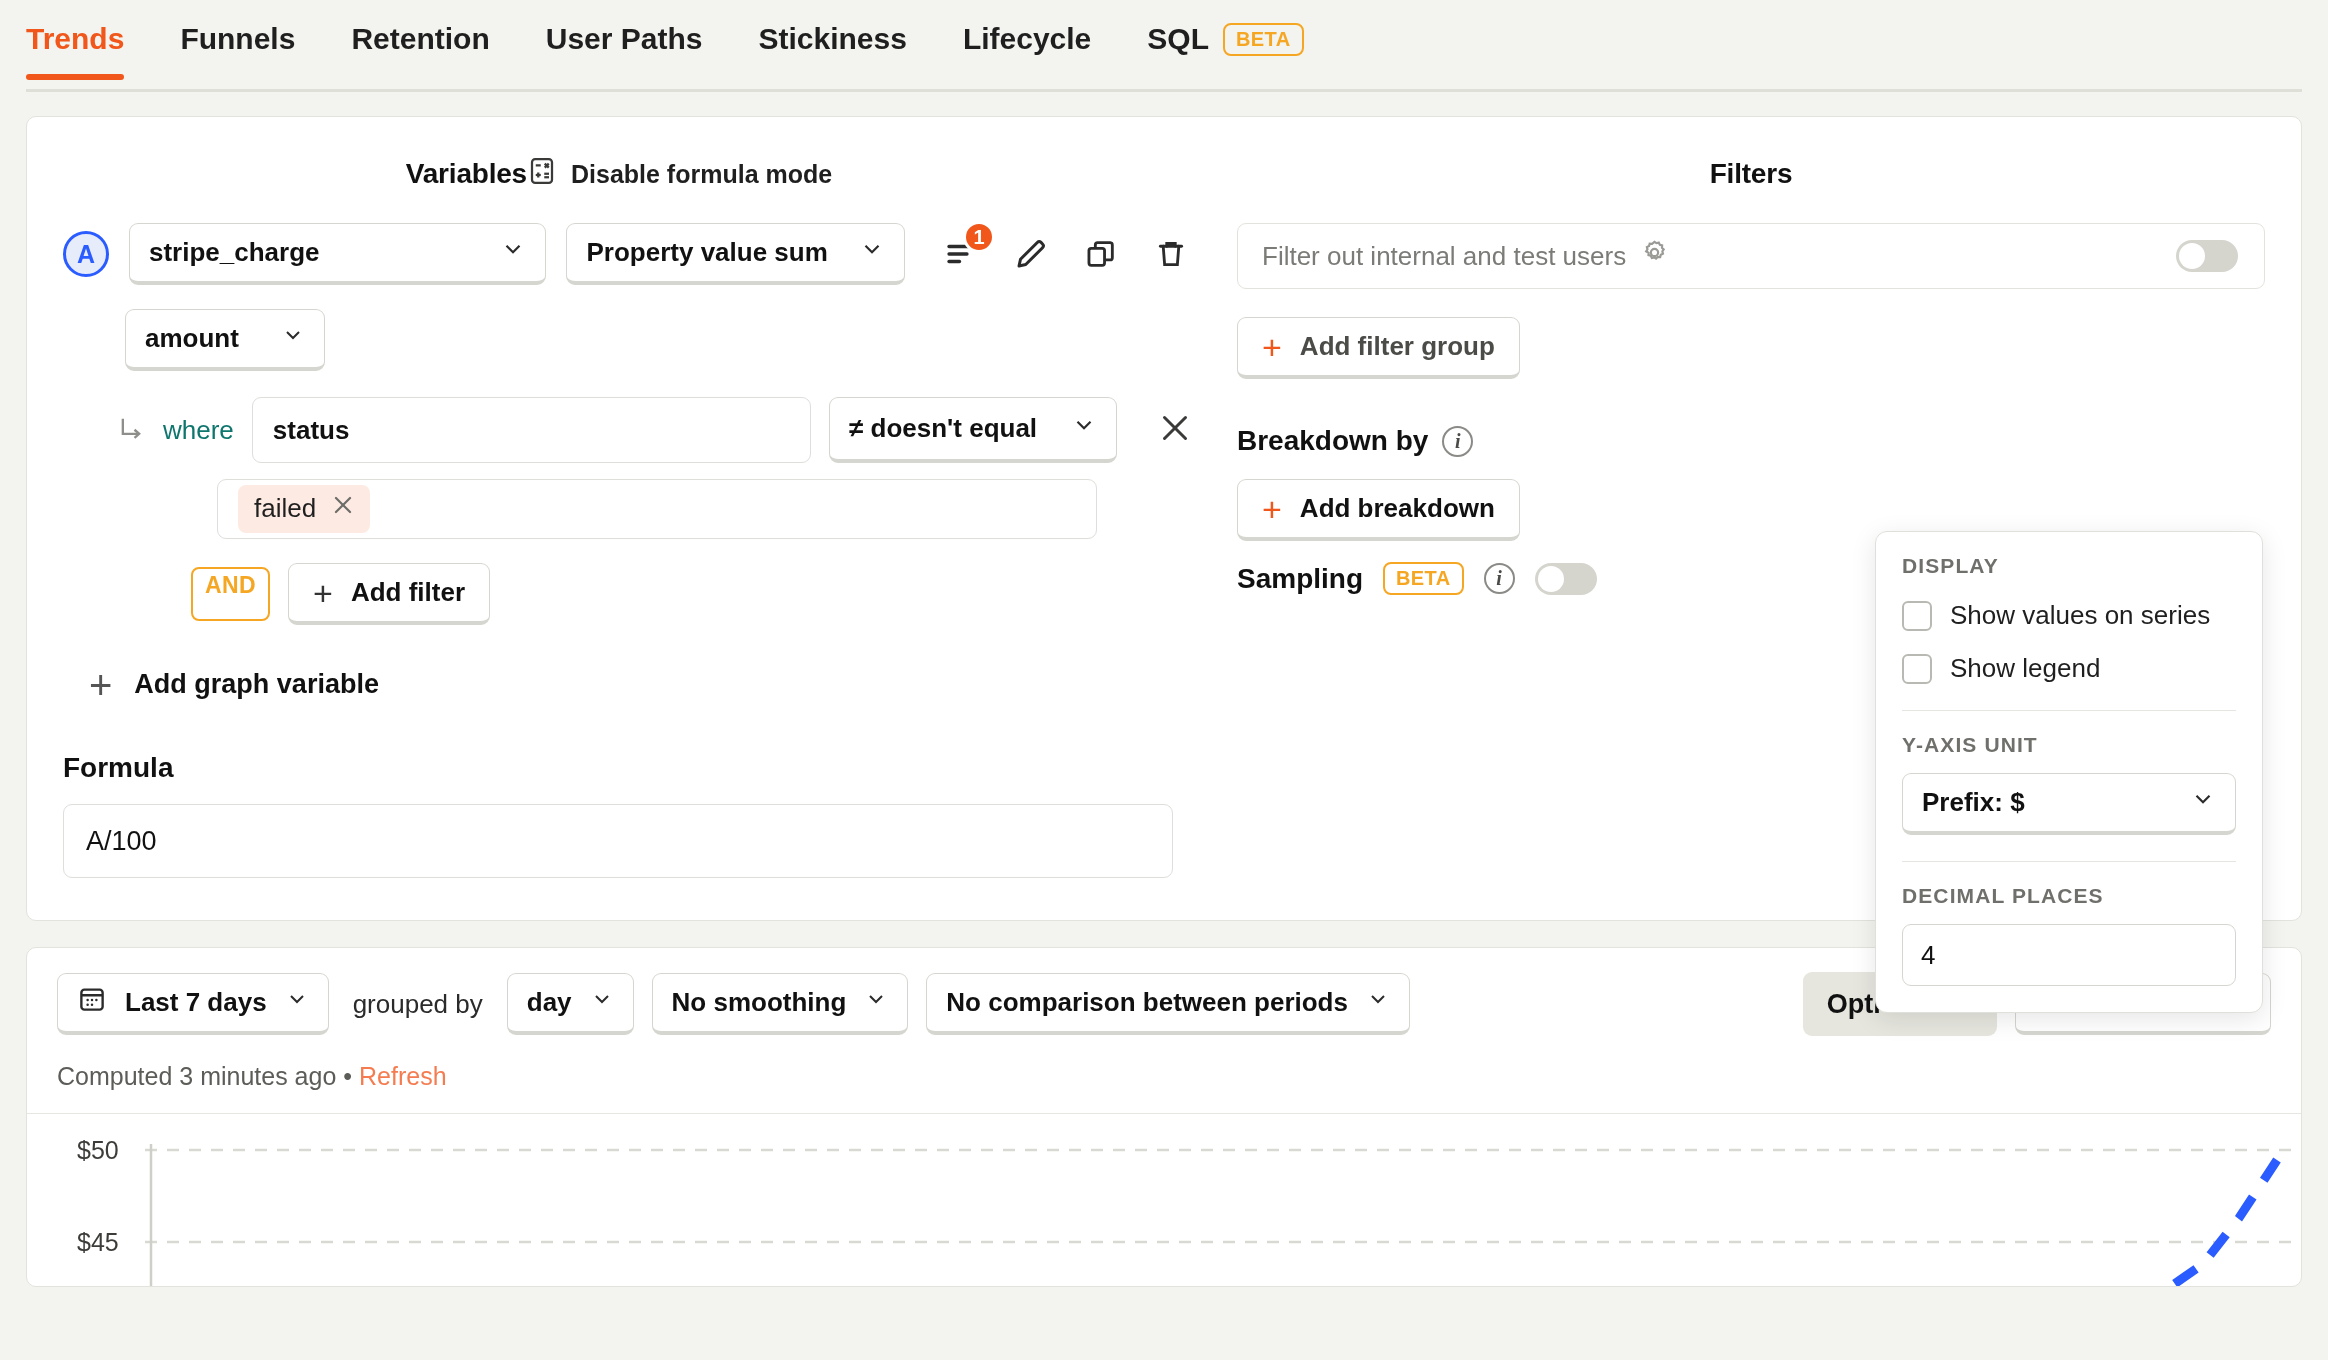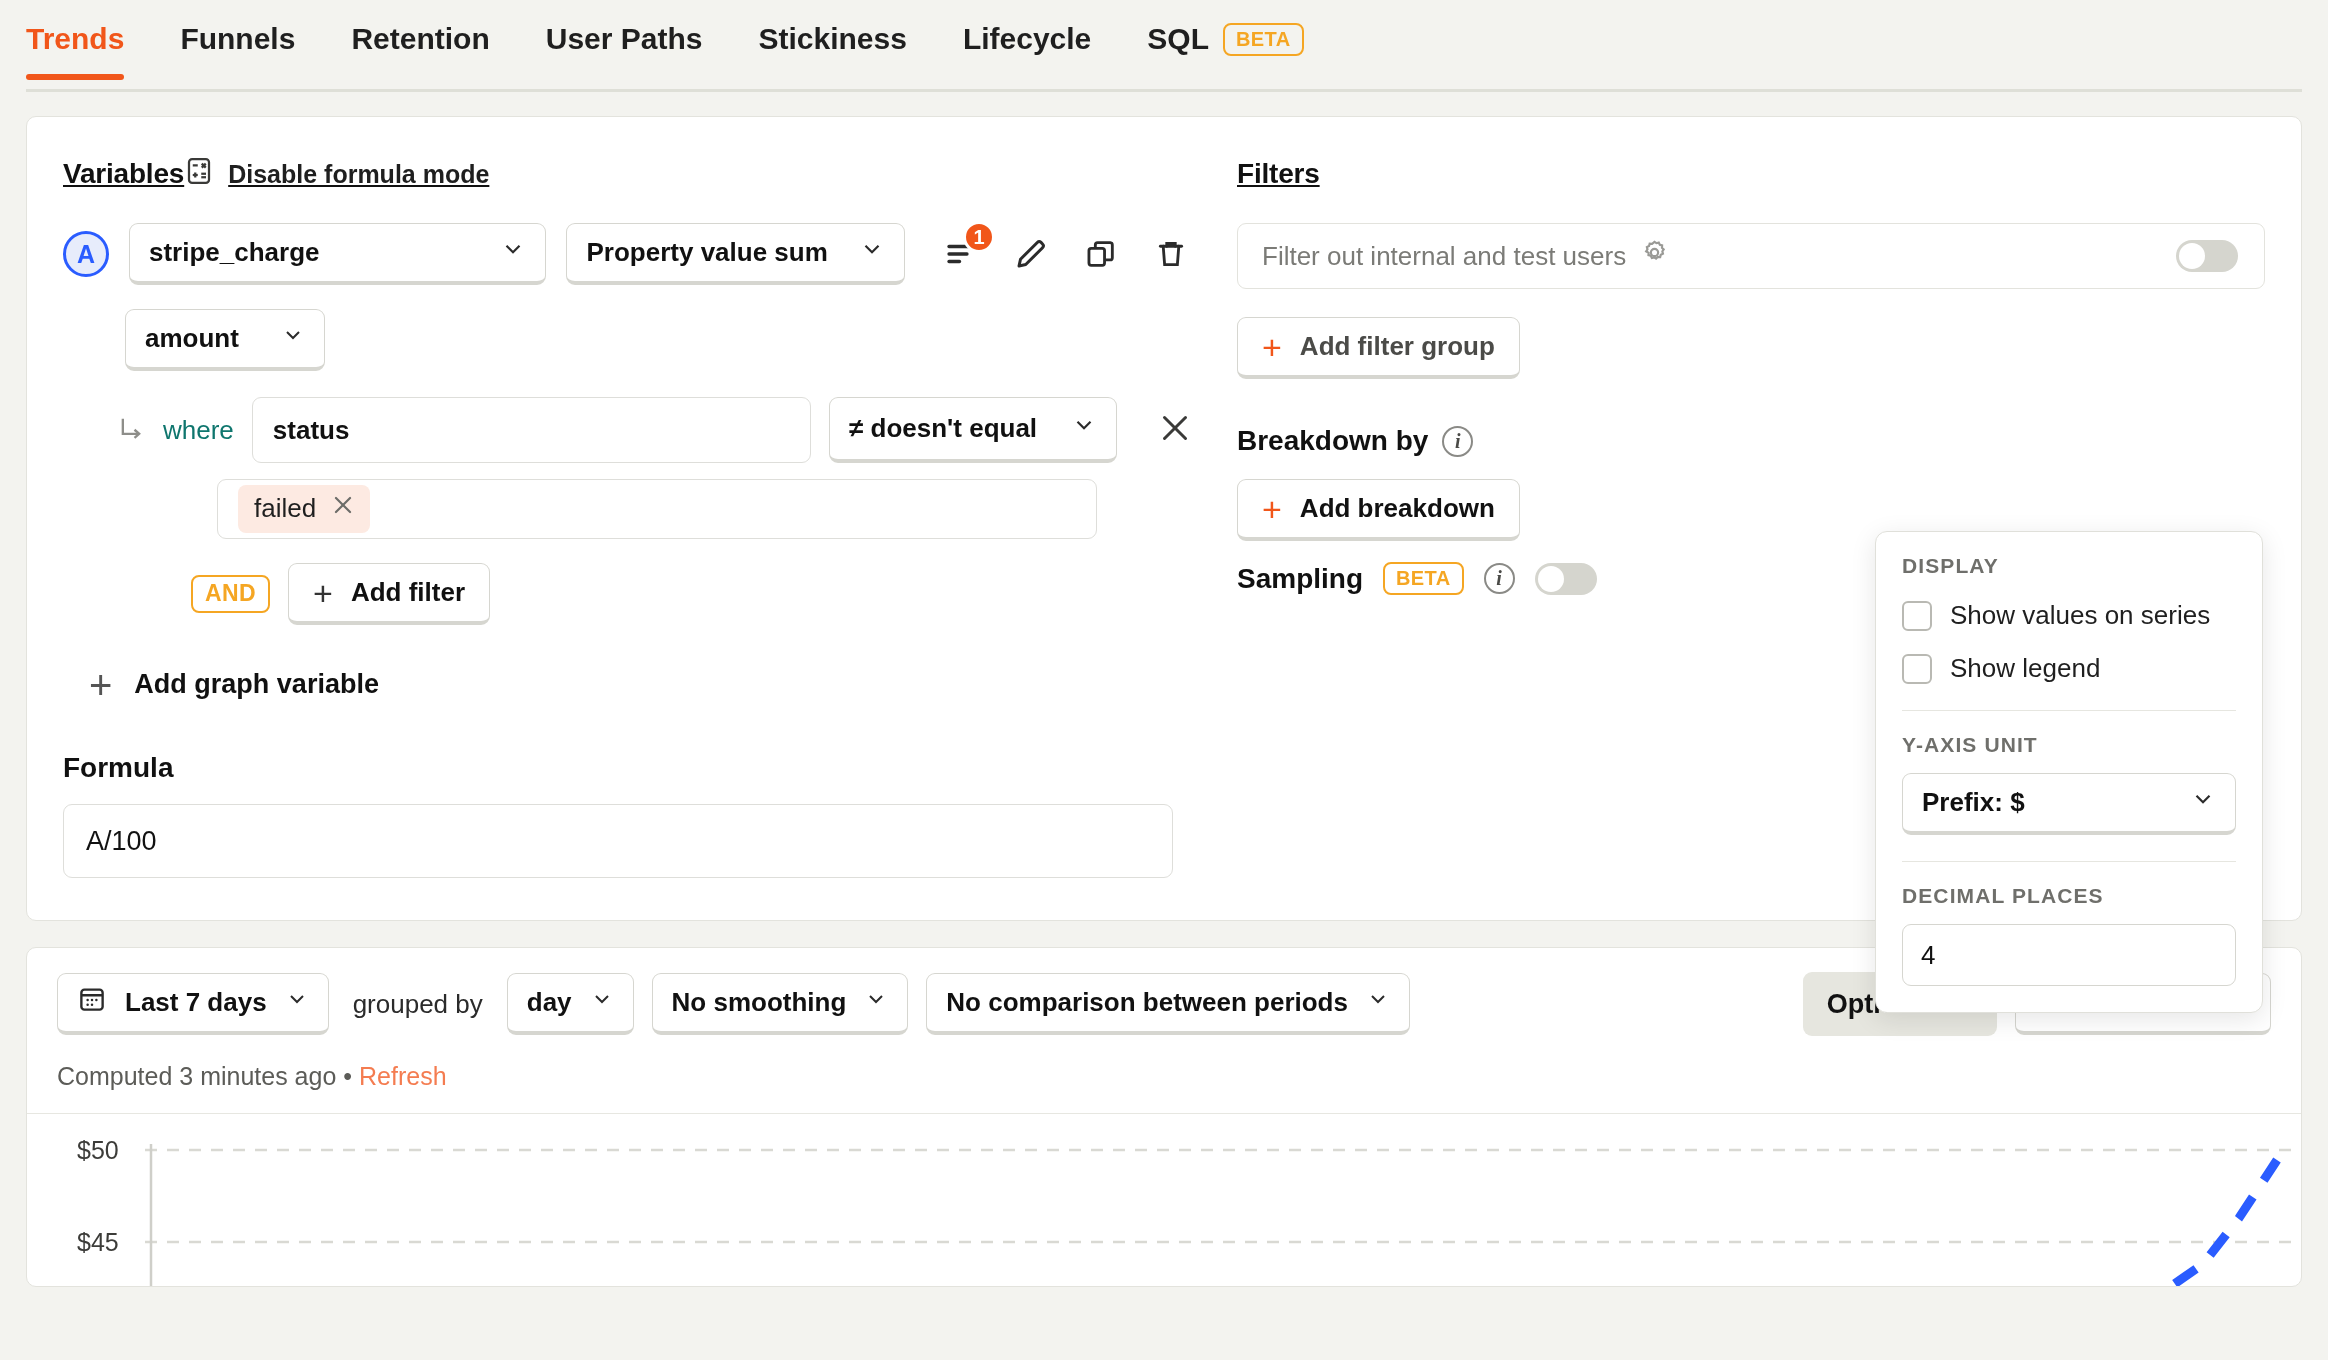--- a/index.html
+++ b/index.html
@@ -56,21 +56,21 @@
     border-radius: 10px;
     margin: 24px 26px 0 26px;
   }
   .card-main { padding: 34px 36px 42px 36px; position: relative; }
 
   .cols { display: flex; gap: 44px; }
   .col-left { width: 1130px; flex: none; }
   .col-right { flex: 1; min-width: 0; }
 
   .sec-title { font-size: 28px; font-weight: 700; letter-spacing: -.2px; }
-  .sec-head { display: flex; align-items: center; justify-content: flex-start; height: 46px; text-decoration: underline; }
+  .sec-head { display: flex; align-items: center; justify-content: center; height: 46px; }
 
   .link-btn {
     display: flex; align-items: center; gap: 14px;
     font-size: 25px; font-weight: 600; color: #1f1f1f; cursor: pointer;
   }
 
   
   .ctrl {
     display: inline-flex; align-items: center; justify-content: space-between;
     background: #fff;
@@ -127,21 +127,21 @@
     padding: 7px 14px 8px 16px;
     display: inline-flex; align-items: center; gap: 14px;
     font-size: 26px; color: #1f1f1f;
   }
   .x-close { cursor: pointer; }
 
   .androw { display: flex; align-items: center; gap: 18px; margin-top: 24px; margin-left: 128px; }
   .and-pill {
     font-size: 23px; font-weight: 700; color: #f5a623;
     border: 2px solid #f5a623; border-radius: 8px;
-    padding: 5px 12px 6px; line-height: 1; letter-spacing: .4px;
+    padding: 5px 12px 22px; line-height: 1; letter-spacing: .4px;
   }
   .ghost-btn {
     display: inline-flex; align-items: center; gap: 18px;
     background: #fff; border: 1px solid #d6d6d0; border-bottom-width: 4px;
     border-radius: 9px; height: 62px; padding: 0 24px;
     font-size: 26px; font-weight: 700; color: #111; cursor: pointer;
     white-space: nowrap;
   }
   .plus { font-size: 34px; font-weight: 400; line-height: 0; color: #333; }
   .plus-orange { color: #f1561a; }

